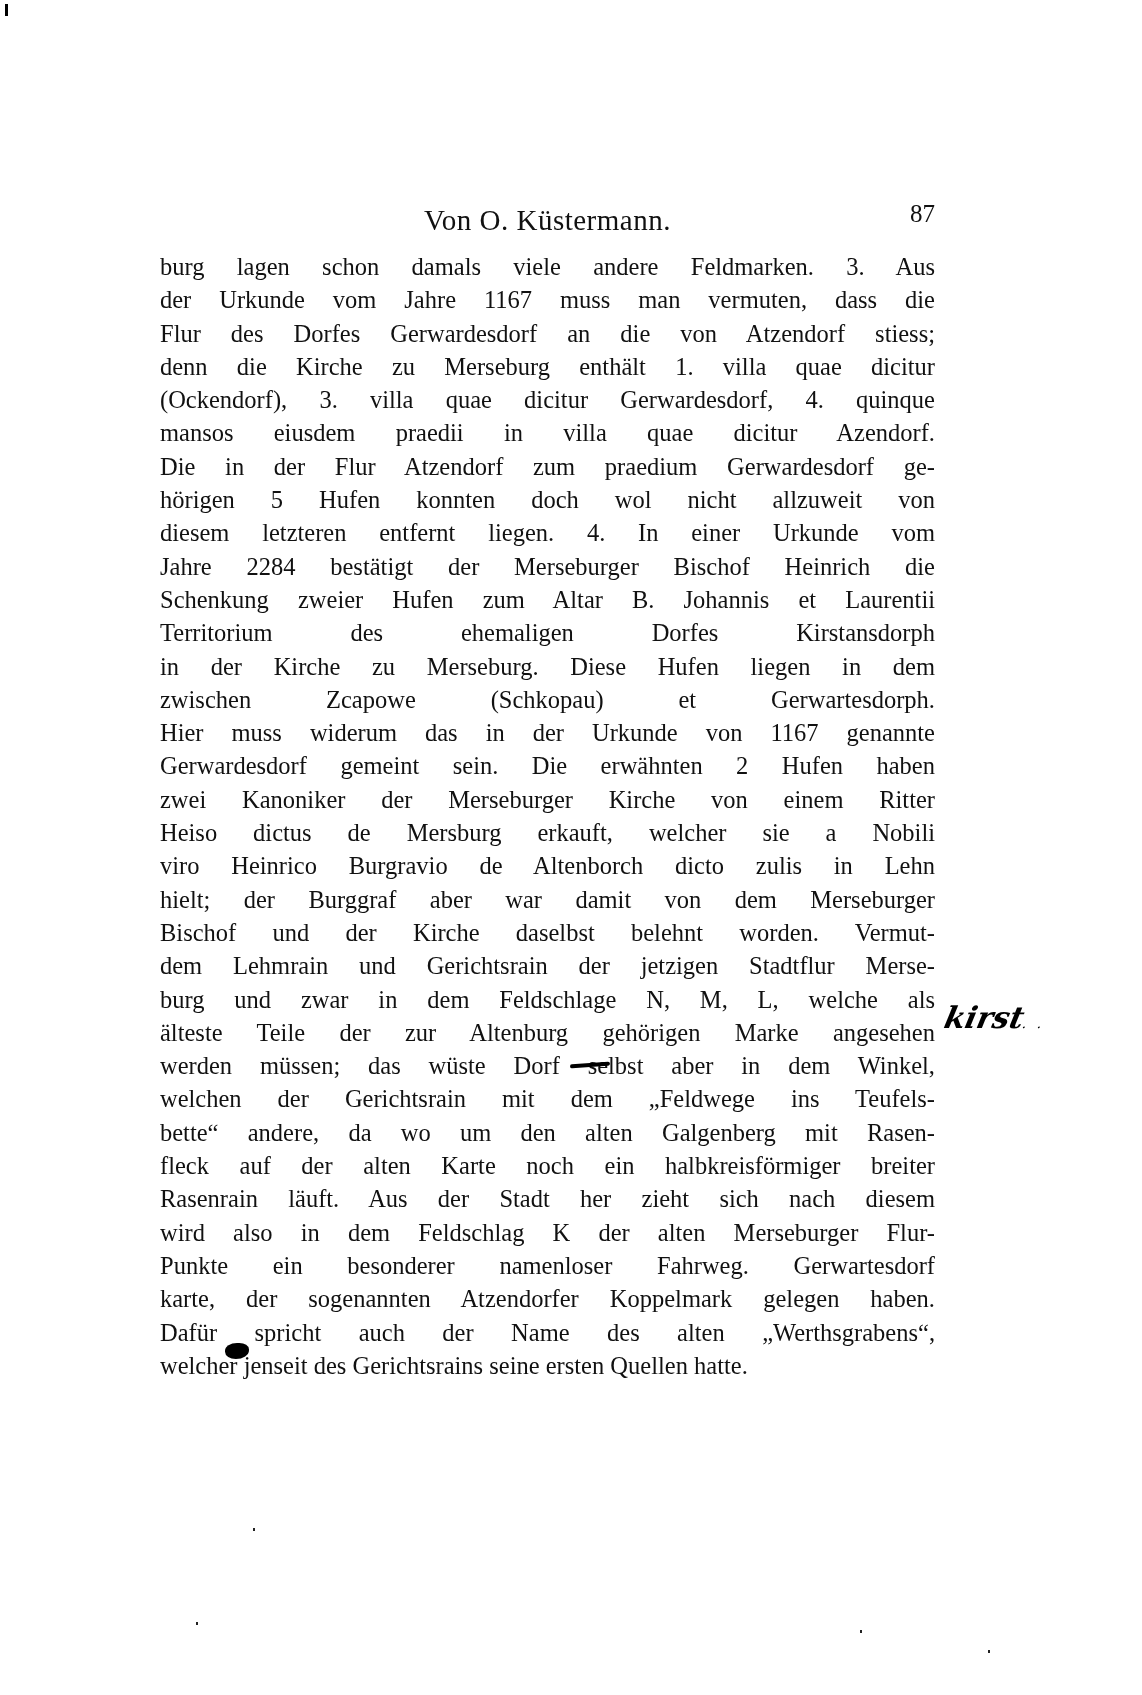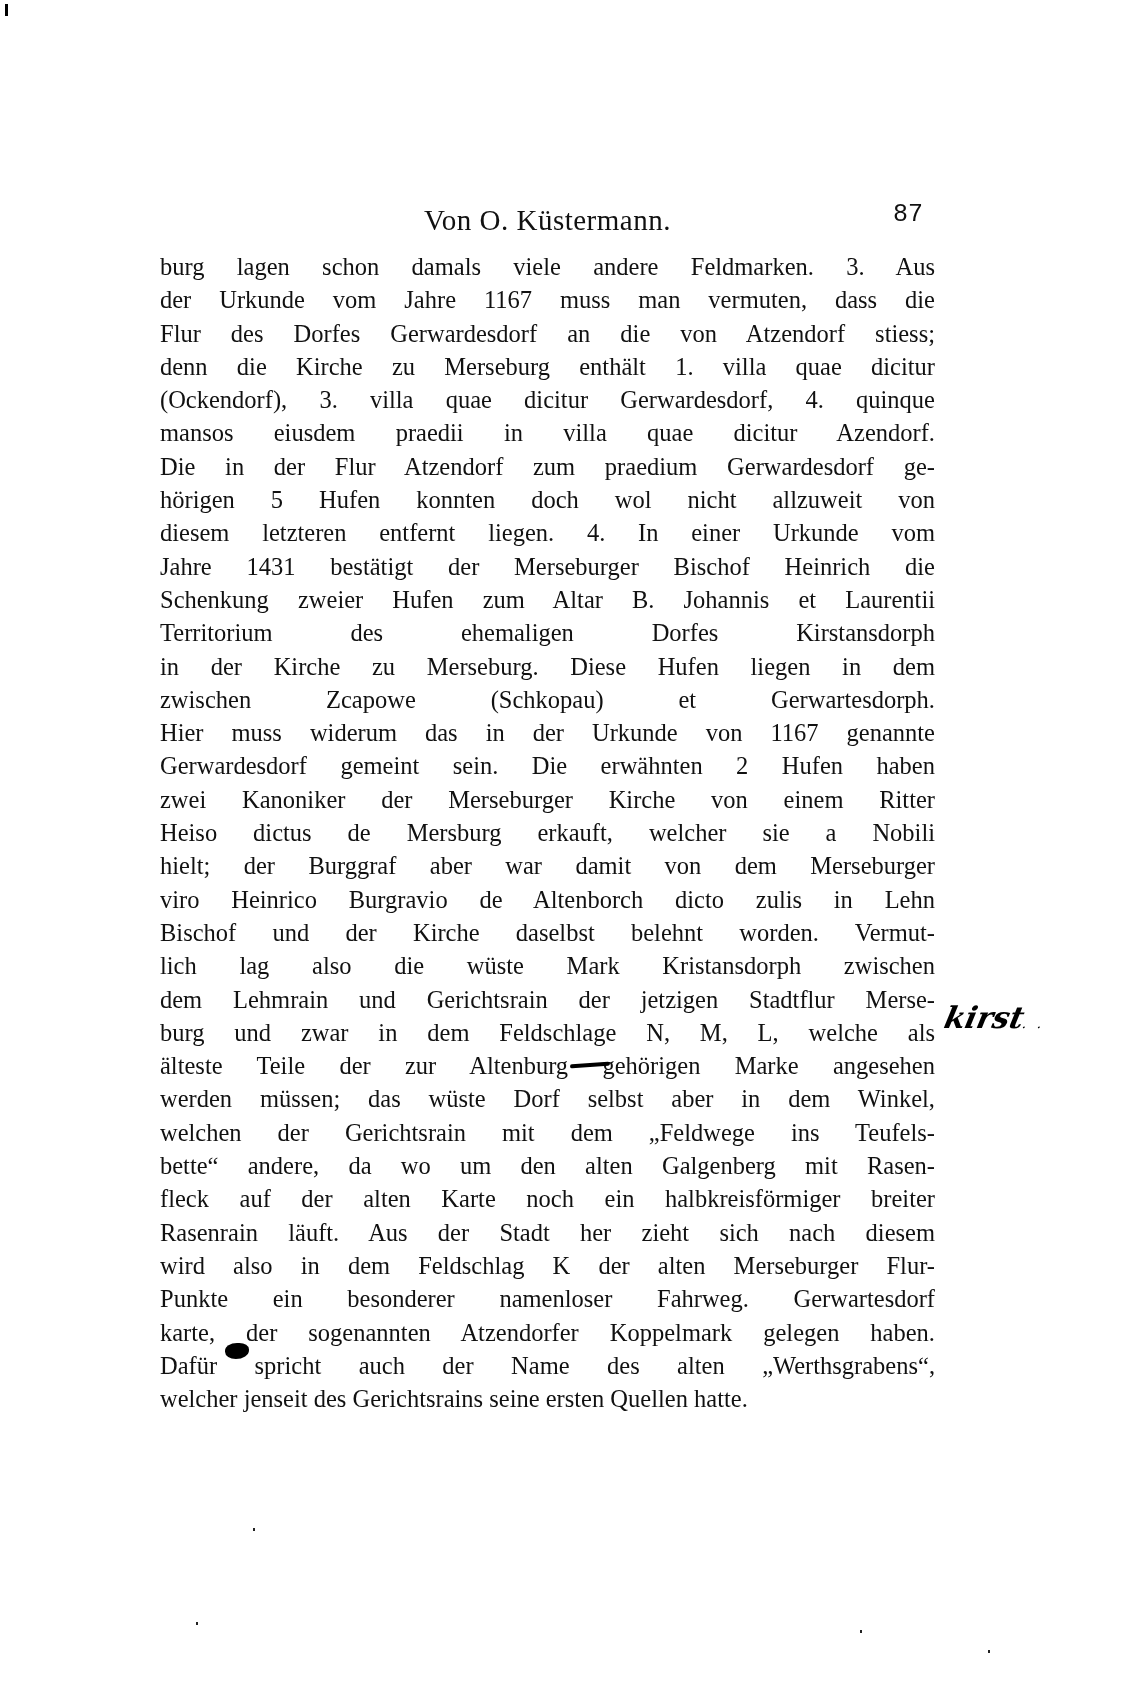--- a/index.html
+++ b/index.html
@@ -2,21 +2,21 @@
 <html><head>
 <meta charset="utf-8">
 <style>
   html, body { margin: 0; padding: 0; background: #ffffff; }
   body { width: 1142px; height: 1695px; position: relative; overflow: hidden;
          font-family: "DejaVu Serif", "Liberation Serif", serif; color: #111; }
   .corner-mark { position: absolute; left: 5px; top: 4px; width: 3px; height: 12px; background: #000; }
   .running-head { position: absolute; top: 200px; left: 160px; width: 775px; height: 30px; }
   .running-head .author { position: absolute; left: 0; right: 0; text-align: center;
          font-family: "Liberation Serif", serif; font-size: 29px; letter-spacing: 0.5px; top: 4px; }
-  .running-head .page-no { position: absolute; right: 12px; top: 0; font-family: Liberation Mono, monospace; font-size: 25px; }
+  .running-head .page-no { position: absolute; right: 0; top: 0; font-family: Liberation Serif, serif; font-size: 25px; }
   .body-text { position: absolute; left: 160px; top: 250px; width: 775px; }
   .line { font-family: Liberation Serif, serif; font-size: 24.5px; height: 33.3px; line-height: 33.3px;
           text-align: justify; text-align-last: justify; white-space: nowrap; overflow: visible; }
   .line.last { text-align-last: left; }
   .marginal-note { position: absolute; left: 945px; top: 1000px; font-family: "DejaVu Serif", serif;
           font-style: italic; font-weight: bold; font-size: 30px; color: #000; transform: skewX(-12deg); }
   .marginal-note .dots { font-size: 14px; font-weight: normal; letter-spacing: 3px; }
   .underline-mark { position: absolute; left: 570px; top: 1063px; width: 40px; height: 4px;
           background: #000; border-radius: 3px; transform: rotate(-4deg); }
   .ink-blot { position: absolute; left: 225px; top: 1343px; width: 24px; height: 16px; background: #000;
@@ -36,33 +36,32 @@
 <div class="body-text" id="body-text">
     <div class="line">burg lagen schon damals viele andere Feldmarken. 3. Aus</div>
     <div class="line">der Urkunde vom Jahre 1167 muss man vermuten, dass die</div>
     <div class="line">Flur des Dorfes Gerwardesdorf an die von Atzendorf stiess;</div>
     <div class="line">denn die Kirche zu Merseburg enthält 1. villa quae dicitur</div>
     <div class="line">(Ockendorf), 3. villa quae dicitur Gerwardesdorf, 4. quinque</div>
     <div class="line">mansos eiusdem praedii in villa quae dicitur Azendorf.</div>
     <div class="line">Die in der Flur Atzendorf zum praedium Gerwardesdorf ge-</div>
     <div class="line">hörigen 5 Hufen konnten doch wol nicht allzuweit von</div>
     <div class="line">diesem letzteren entfernt liegen. 4. In einer Urkunde vom</div>
-    <div class="line">Jahre 1431 bestätigt der Merseburger Bischof Heinrich die</div>
+    <div class="line">Jahre 2284 bestätigt der Merseburger Bischof Heinrich die</div>
     <div class="line">Schenkung zweier Hufen zum Altar B. Johannis et Laurentii</div>
     <div class="line">Territorium des ehemaligen Dorfes Kirstansdorph</div>
     <div class="line">in der Kirche zu Merseburg. Diese Hufen liegen in dem</div>
     <div class="line">zwischen Zcapowe (Schkopau) et Gerwartesdorph.</div>
     <div class="line">Hier muss widerum das in der Urkunde von 1167 genannte</div>
     <div class="line">Gerwardesdorf gemeint sein. Die erwähnten 2 Hufen haben</div>
     <div class="line">zwei Kanoniker der Merseburger Kirche von einem Ritter</div>
     <div class="line">Heiso dictus de Mersburg erkauft, welcher sie a Nobili</div>
+    <div class="line">viro Heinrico Burgravio de Altenborch dicto zulis in Lehn</div>
     <div class="line">hielt; der Burggraf aber war damit von dem Merseburger</div>
-    <div class="line">viro Heinrico Burgravio de Altenborch dicto zulis in Lehn</div>
     <div class="line">Bischof und der Kirche daselbst belehnt worden. Vermut-</div>
-    <div class="line">lich lag also die wüste Mark Kristansdorph zwischen</div>
     <div class="line">dem Lehmrain und Gerichtsrain der jetzigen Stadtflur Merse-</div>
     <div class="line">burg und zwar in dem Feldschlage N, M, L, welche als</div>
     <div class="line">älteste Teile der zur Altenburg gehörigen Marke angesehen</div>
     <div class="line">werden müssen; das wüste Dorf selbst aber in dem Winkel,</div>
     <div class="line">welchen der Gerichtsrain mit dem „Feldwege ins Teufels-</div>
     <div class="line">bette“ andere, da wo um den alten Galgenberg mit Rasen-</div>
     <div class="line">fleck auf der alten Karte noch ein halbkreisförmiger breiter</div>
     <div class="line">Rasenrain läuft. Aus der Stadt her zieht sich nach diesem</div>
     <div class="line">wird also in dem Feldschlag K der alten Merseburger Flur-</div>
     <div class="line">Punkte ein besonderer namenloser Fahrweg. Gerwartesdorf</div>

